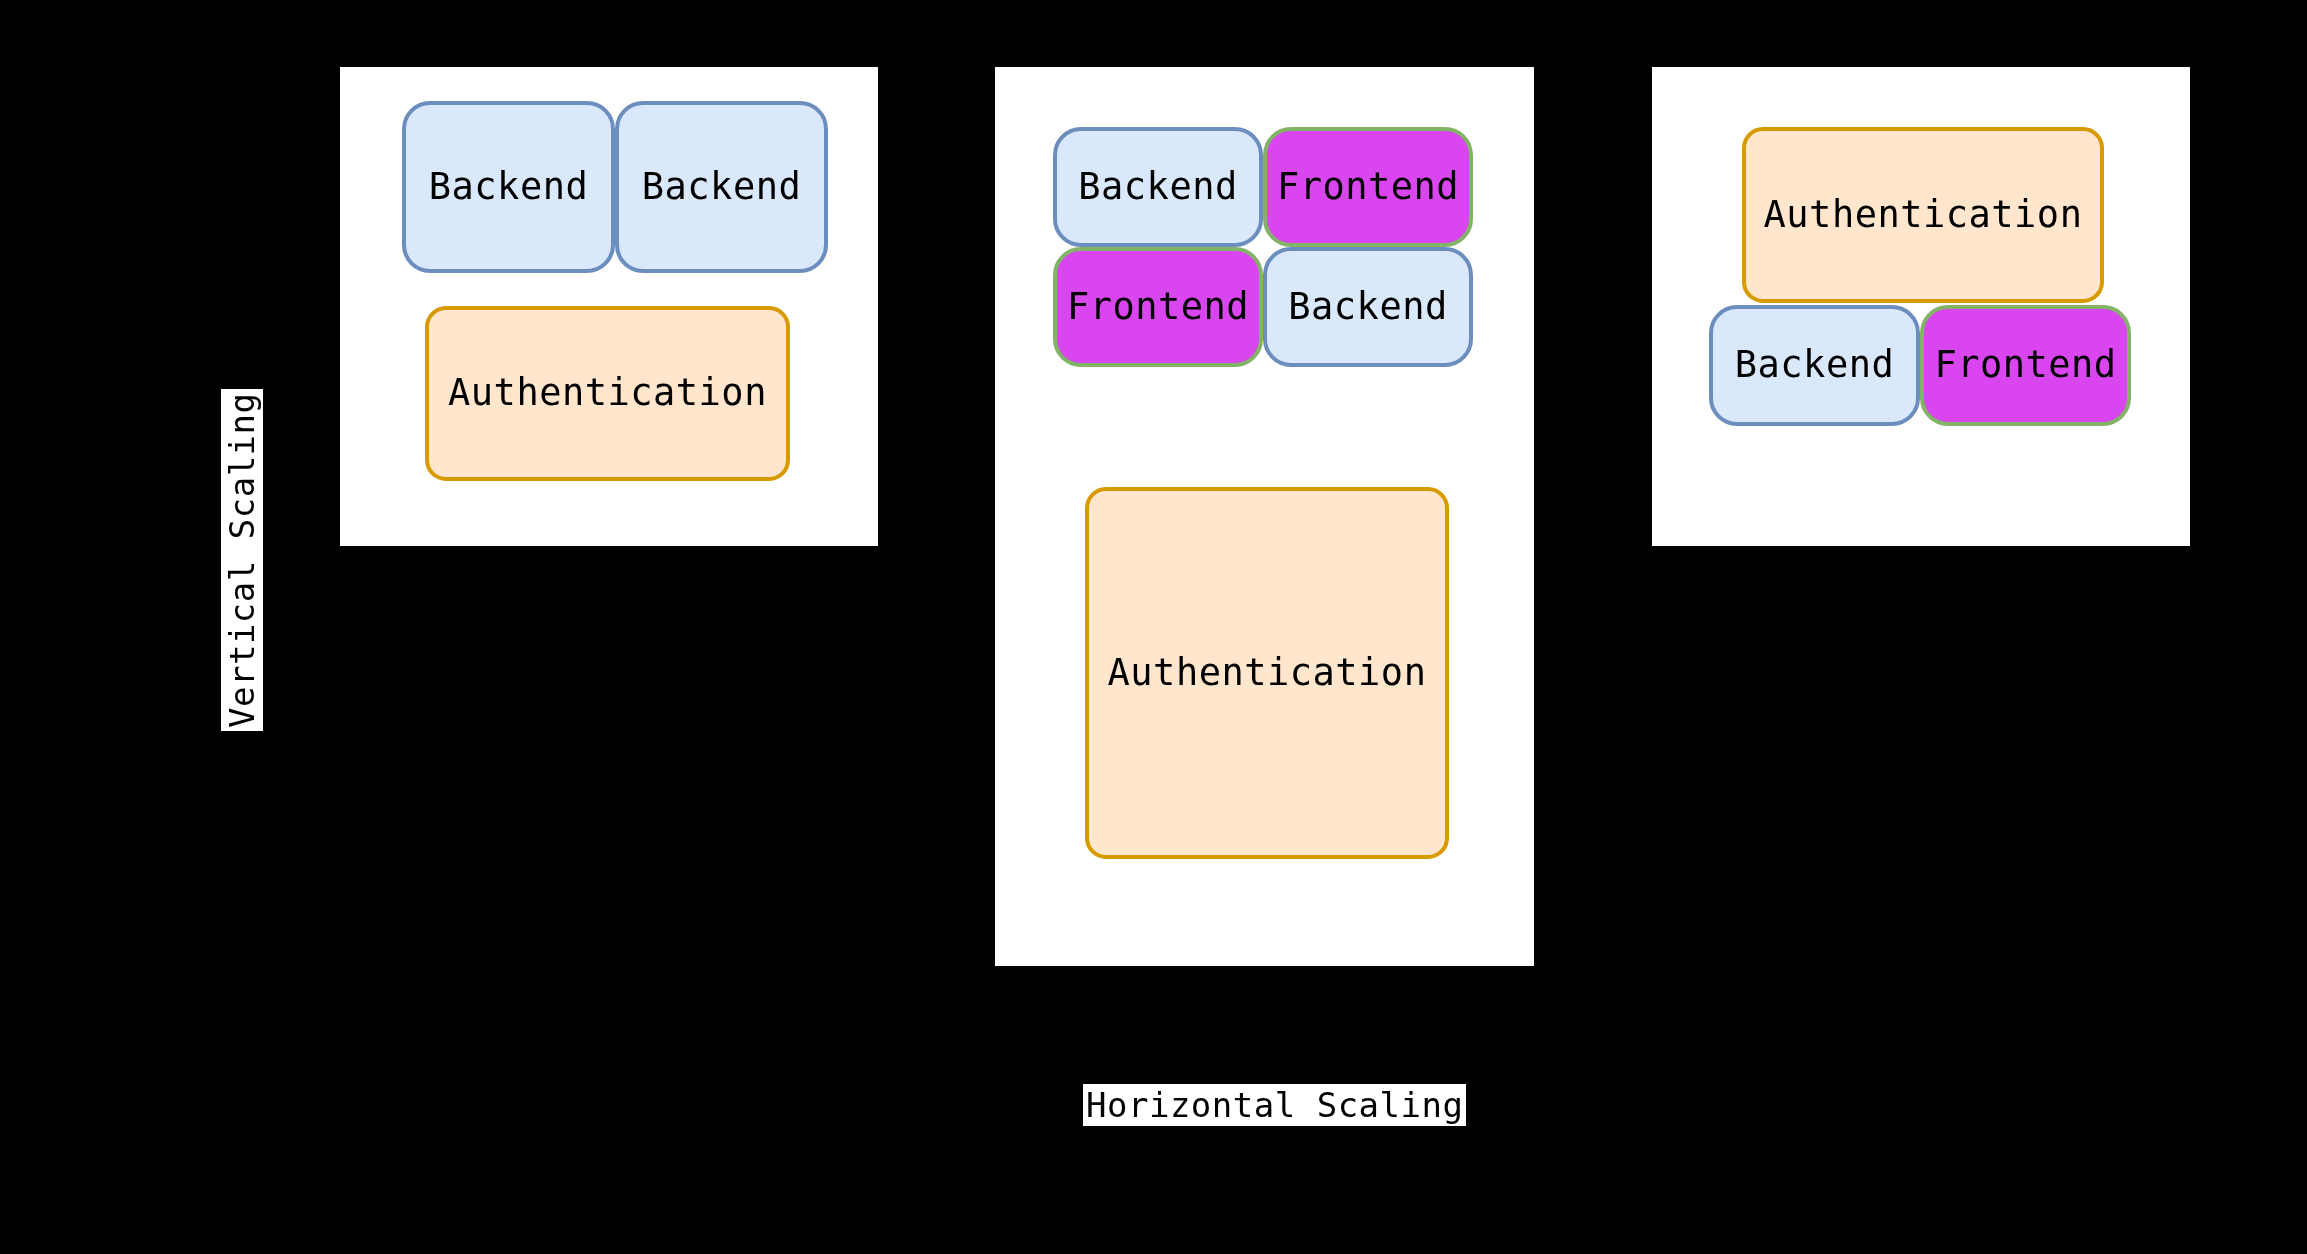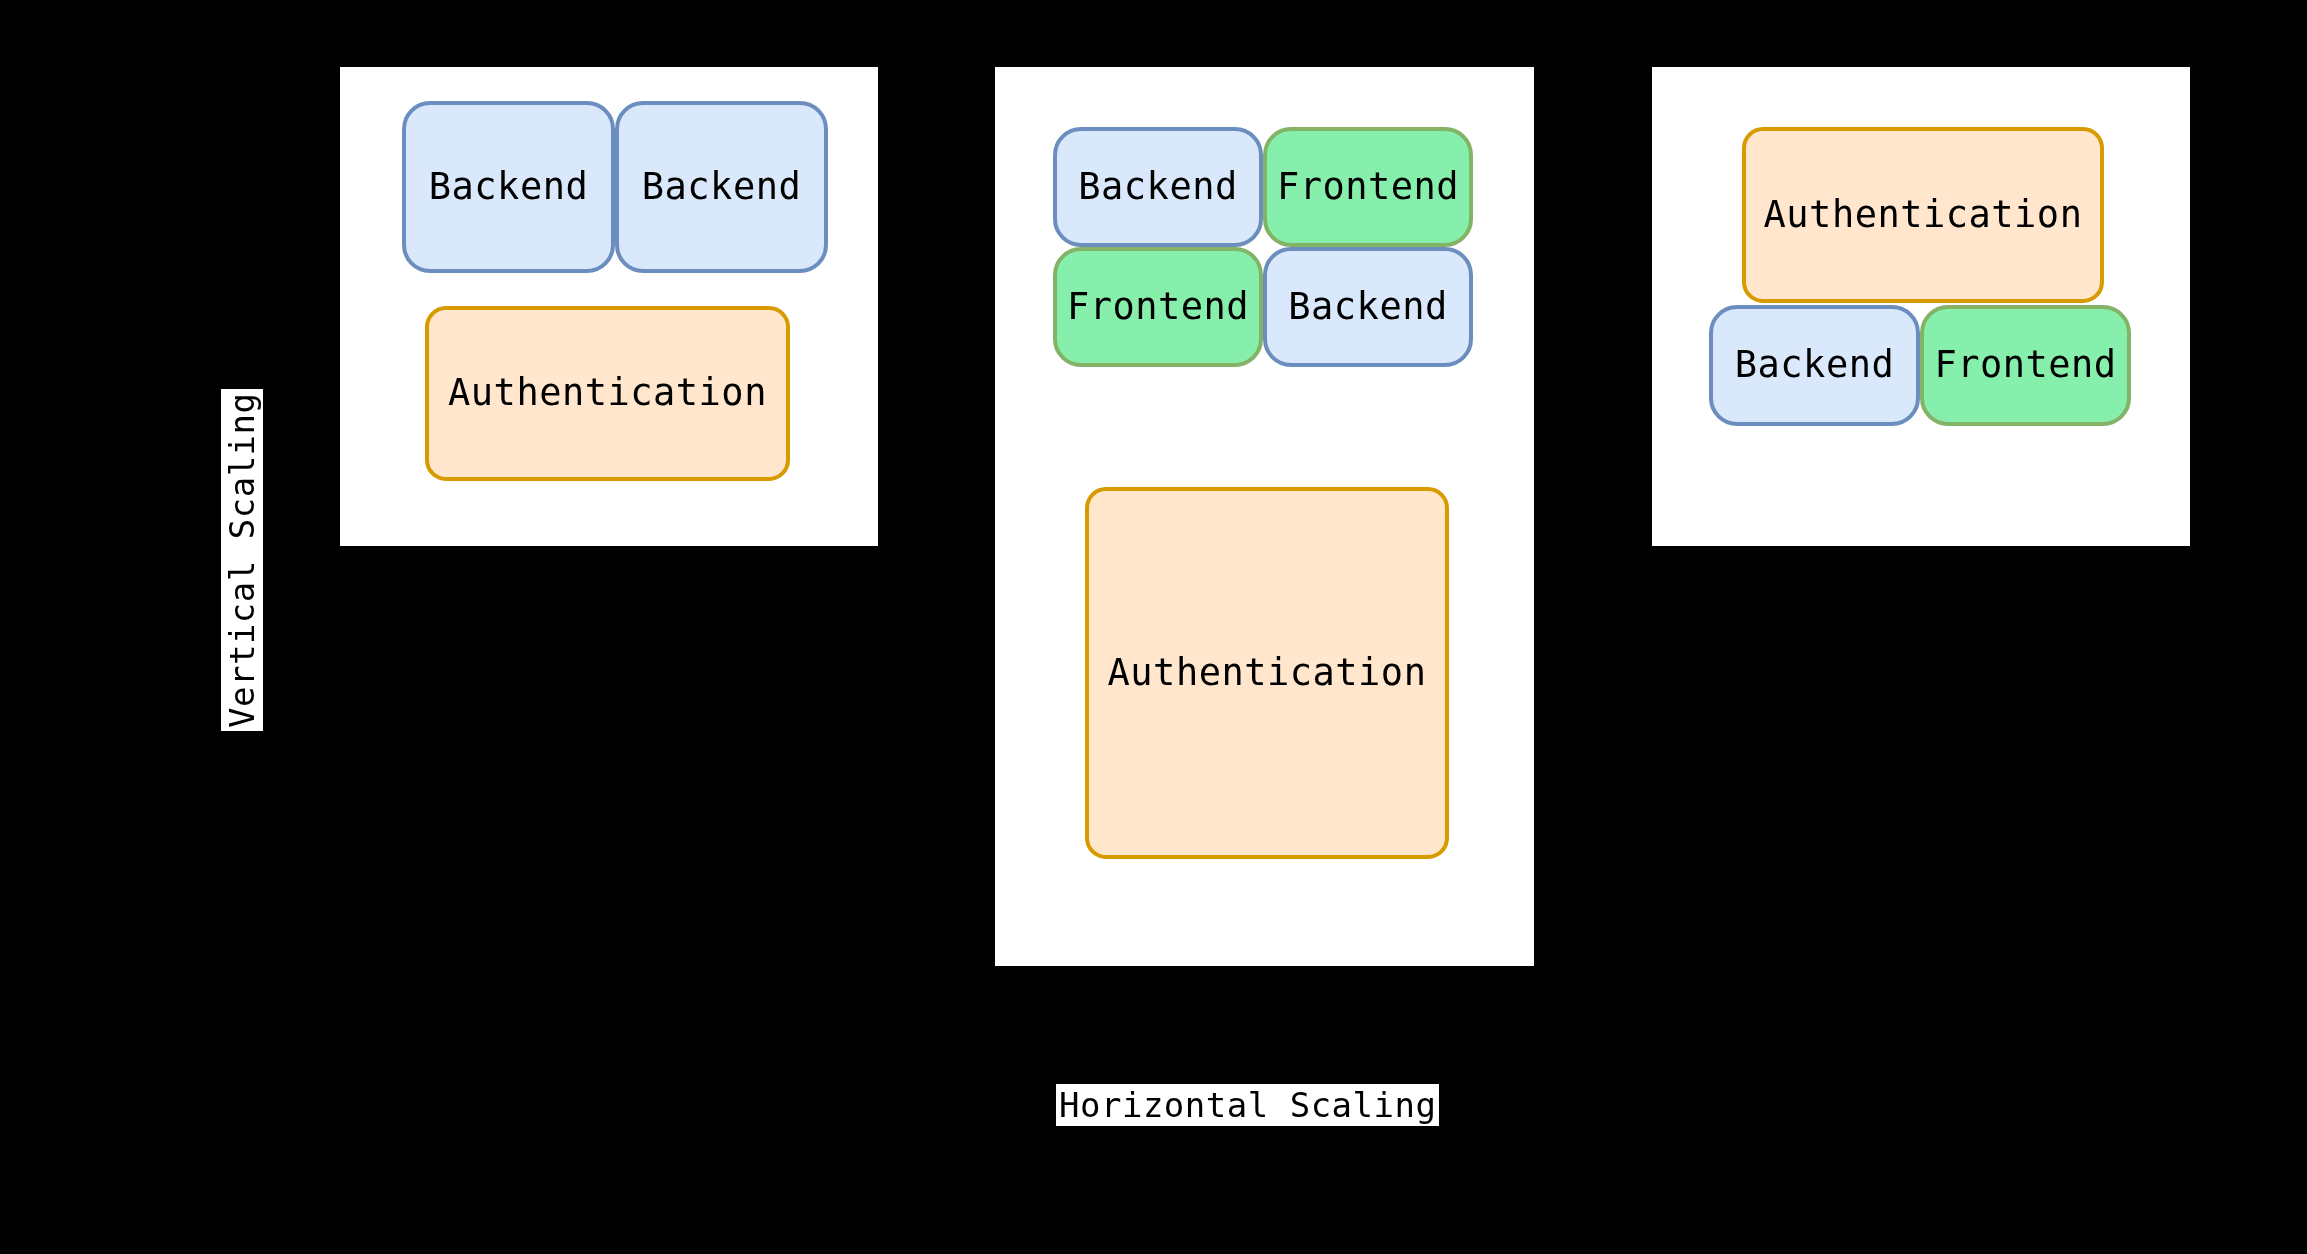--- a/index.html
+++ b/index.html
@@ -43,21 +43,21 @@
     font-size: 37px;
     line-height: 1.1;
     letter-spacing: 0.5px;
     white-space: nowrap;
   }
   .node.backend {
     background: #dae8fc;
     border-color: #6c8ebf;
   }
   .node.frontend {
-    background: #86efac;
+    background: #d946ef;
     border-color: #82b366;
   }
   .node.auth {
     background: #ffe6cc;
     border-color: #d79b00;
     border-radius: 21px;
   }
 
   
   .axis-label {
@@ -108,15 +108,15 @@
 
     <div class="node auth" style="left:90px; top:60px; width:362px; height:176px;">Authentication</div>
 
     <div class="node backend" style="left:57px; top:238px; width:211px; height:121px;">Backend</div>
 
     <div class="node frontend" style="left:268px; top:238px; width:211px; height:121px;">Frontend</div>
   </div>
 
   <div class="axis-label vertical" style="left:221px; top:731px;">Vertical Scaling</div>
 
-  <div class="axis-label" style="left:1056px; top:1084px;">Horizontal Scaling</div>
+  <div class="axis-label" style="left:1083px; top:1084px;">Horizontal Scaling</div>
 
 </div>
 
 </body></html>

